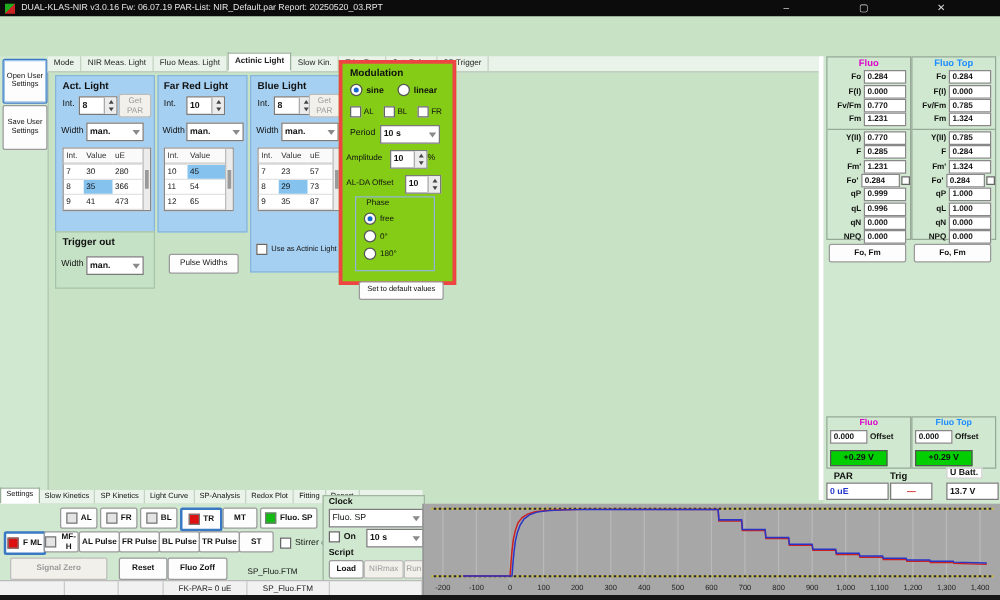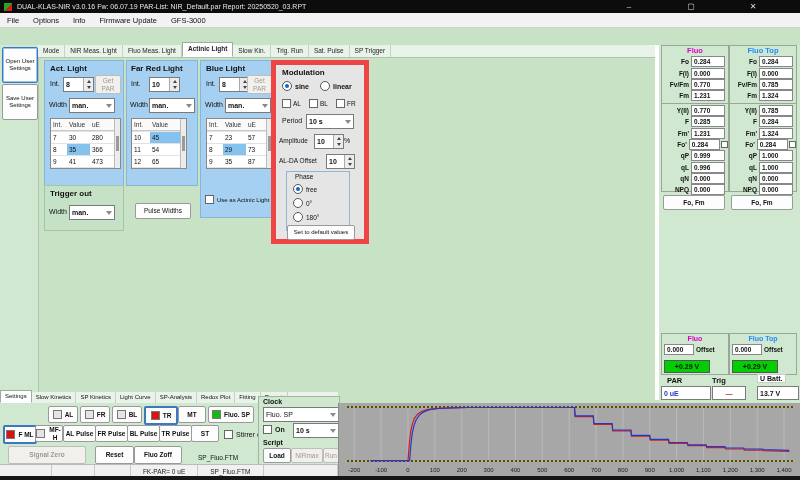--- a/index.html
+++ b/index.html
@@ -94,27 +94,20 @@
 <div id="screen">
 
   <div id="titlebar" class="abs">
     <div id="app-icon"></div>
     <span>DUAL-KLAS-NIR v3.0.16   Fw: 06.07.19    PAR-List: NIR_Default.par    Report: 20250520_03.RPT</span>
     <span class="wbtn" style="left:618px;">–</span>
     <span class="wbtn" style="left:680px;">▢</span>
     <span class="wbtn" style="left:742px;">✕</span>
   </div>
 
-  <div id="menubar" class="abs">
-      <div class="mi">File</div>
-      <div class="mi">Options</div>
-      <div class="mi">Info</div>
-      <div class="mi">Firmware Update</div>
-      <div class="mi">GFS-3000</div>
-    </div>
 
 
   <div class="abs" style="left:0;top:45px;width:38px;height:347px;background:#cfe8cf;border-right:1px solid #b0c4b0;">
     <div class="abs sbtn active" style="top:2px;">Open User Settings</div>
     <div class="abs sbtn" style="top:39px;">Save User Settings</div>
   </div>
 
   <div id="tabstrip" class="abs">
       <div class="ttab">Mode</div>
       <div class="ttab">NIR Meas. Light</div>
@@ -274,21 +267,21 @@
             </div>
             <div class="tscroll"></div>
           </div>
         </div>
       <div class="abs" style="left:4px;top:134px;display:flex;align-items:center;gap:3px;">
         <span class="chk"></span>
         <span style="font-size:6px;">Use as Actinic Light</span>
       </div>
     </div>
 
-    <div class="abs" style="left:233px;top:-9px;width:88px;height:174px;border:5px solid #ef4444;background:#e5e5e5;margin-top:12px;">
+    <div class="abs" style="left:233px;top:-9px;width:88px;height:174px;border:3px solid #ef4444;background:#84cc16;">
       <div class="abs ptitle" style="left:6px;top:3px;">Modulation</div>
       <div class="abs" style="left:6px;top:16px;display:flex;align-items:center;gap:3px;">
         <span class="radio sel"></span>
         <span class="lbl b">sine</span>
       </div>
       <div class="abs" style="left:44px;top:16px;display:flex;align-items:center;gap:3px;">
         <span class="radio"></span>
         <span class="lbl b">linear</span>
       </div>
       <div class="abs" style="left:6px;top:34px;display:flex;gap:8px;" id="mod-checks">

